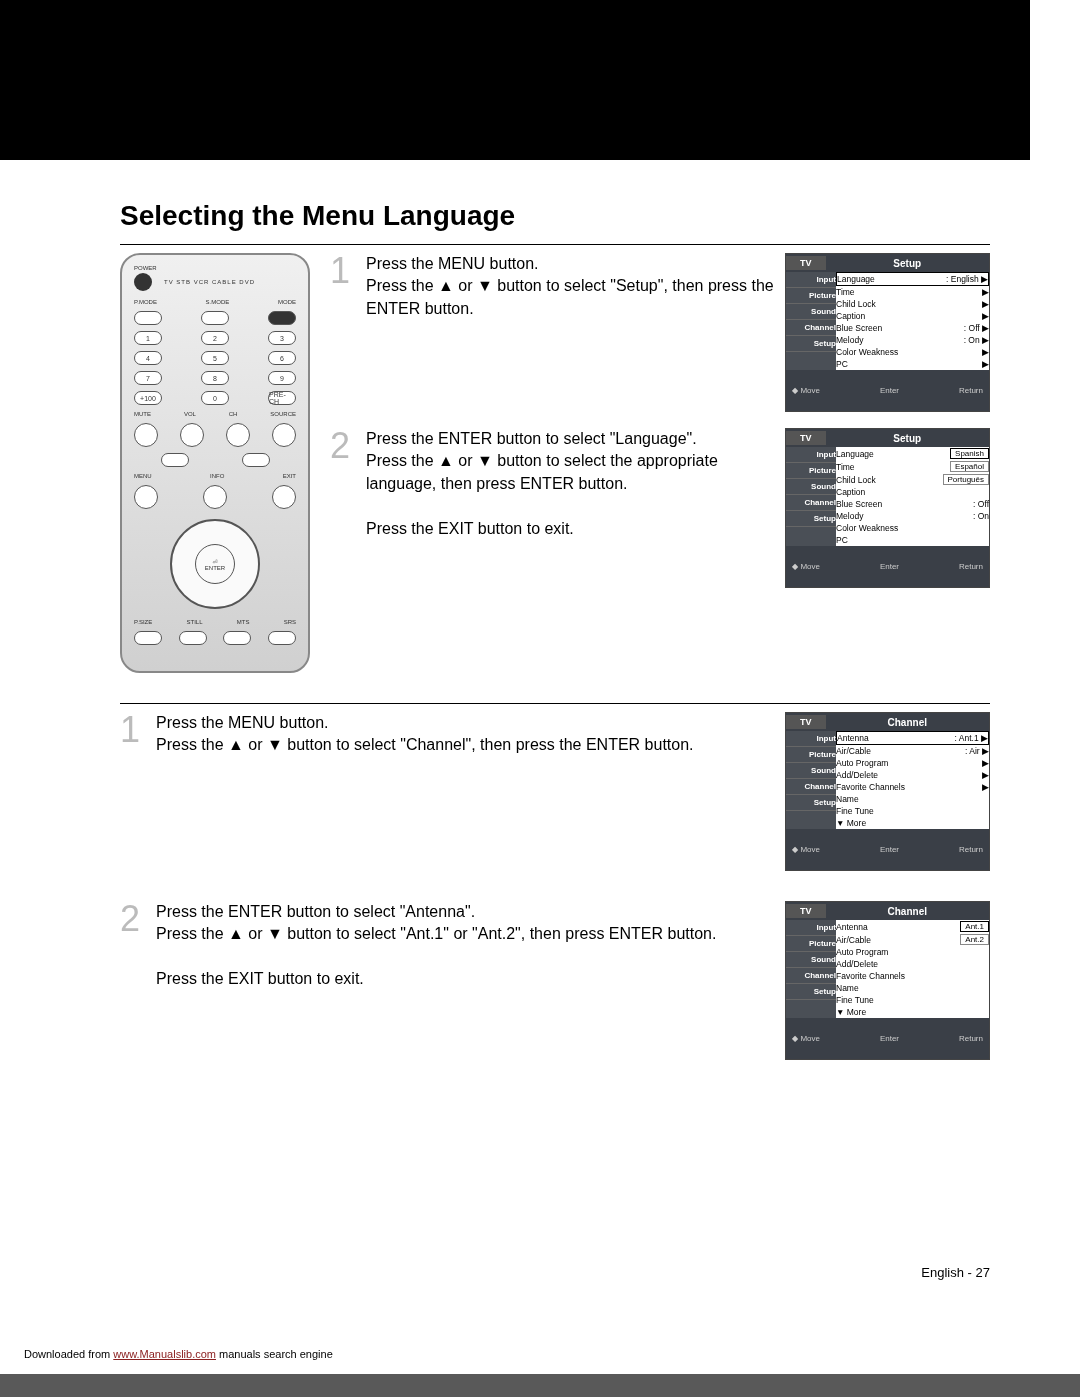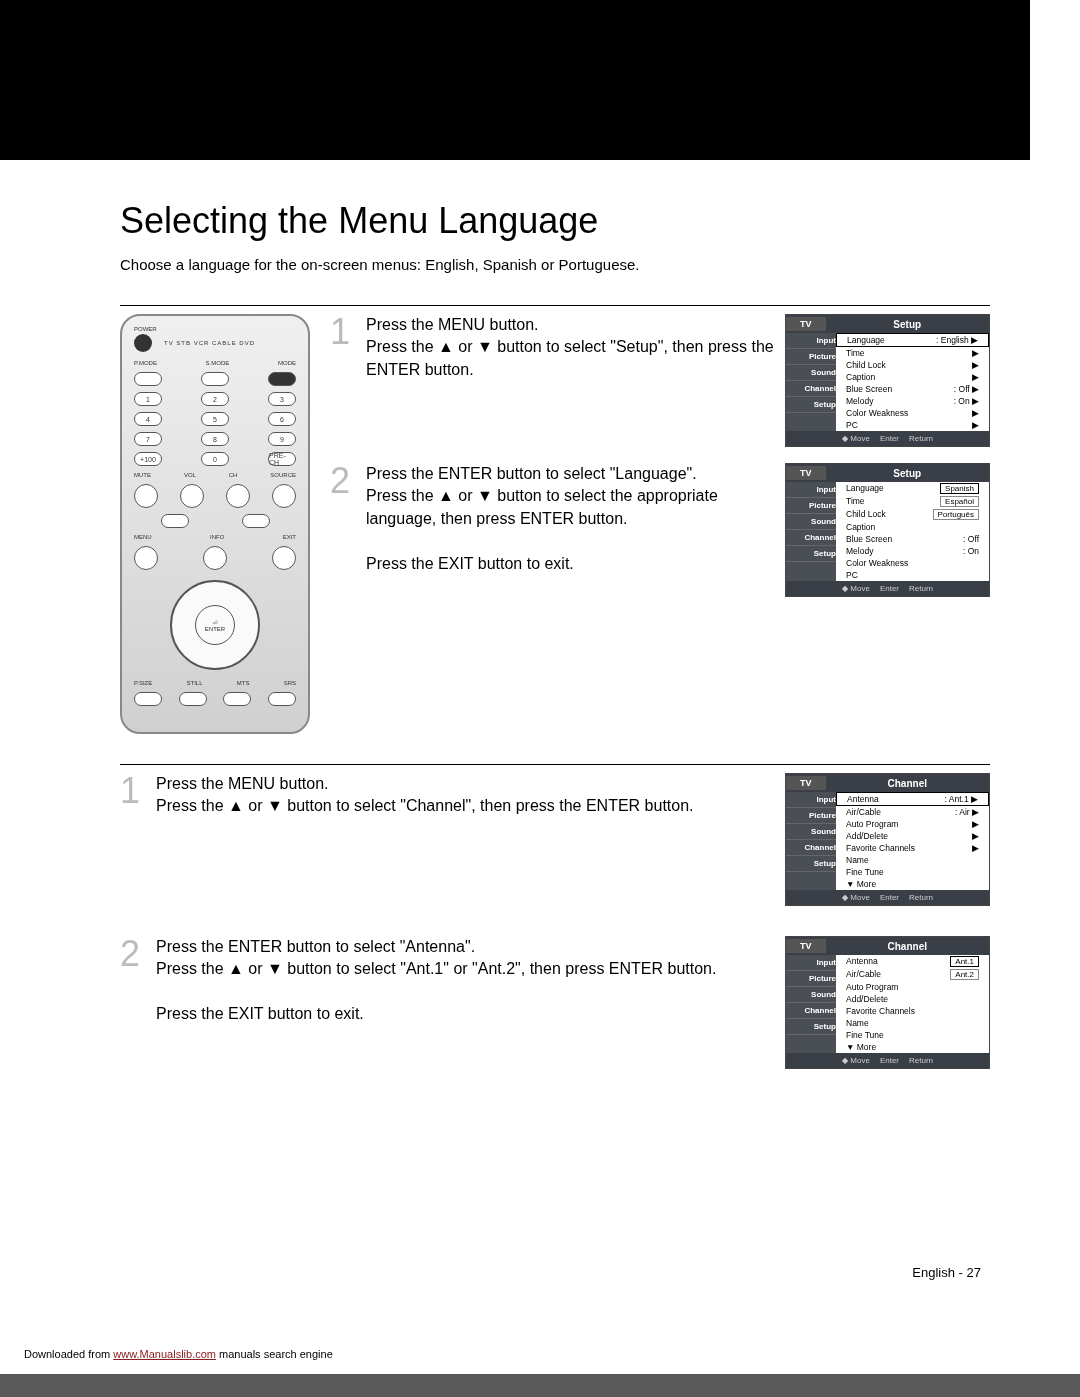--- a/index.html
+++ b/index.html
@@ -1,20 +1,20 @@
 <!DOCTYPE html>
 <html><head>
 <meta charset="utf-8">
 <style>
 *{margin:0;padding:0;box-sizing:border-box}
 body{background:#595959;font-family:Arial,Helvetica,sans-serif;width:1080px}
 .page{background:#fff;margin:0 0 0 0;padding:0 50px 30px 0;min-height:1340px;position:relative}
 .blackbar{background:#000;height:160px;margin-bottom:40px}
 .content{padding:0 40px 0 120px}
-h1{font-family:"Arial Narrow",Arial,sans-serif;font-size:36px;font-weight:400;margin-bottom:12px;font-stretch:condensed}
+h1{font-family:"Arial Narrow",Arial,sans-serif;font-size:28px;font-weight:700;margin-bottom:12px;font-stretch:condensed}
 .intro{font-size:15px;margin-bottom:30px;line-height:1.4}
 hr{border:none;border-top:1px solid #000;margin:8px 0}
 .row{display:flex;gap:20px;align-items:flex-start}
 .remote{width:190px;height:420px;background:linear-gradient(#f0f0f0,#d0d0d0);border-radius:20px;border:2px solid #888;padding:10px 12px;font-size:7px;color:#333;position:relative}
 .remote .power{width:18px;height:18px;border-radius:50%;background:#333;display:inline-block;margin-right:8px}
 .remote .lbl{font-size:6px;text-align:center}
 .remote .row-btns{display:flex;justify-content:space-between;margin:6px 0}
 .remote .pill{width:28px;height:14px;border:1px solid #555;border-radius:8px;display:inline-flex;align-items:center;justify-content:center;font-size:7px;background:#fff}
 .remote .circ{width:24px;height:24px;border:1px solid #555;border-radius:50%;background:#fff}
 .remote .big-circ{width:90px;height:90px;border:2px solid #555;border-radius:50%;margin:10px auto;position:relative;background:#fafafa}
@@ -24,41 +24,40 @@
 .num{font-size:36px;color:#bbb;font-weight:300;line-height:1;width:26px}
 .step-text{font-size:16px;line-height:1.4;flex:1}
 .osd{width:205px;border:1px solid #444;font-size:9px;background:#fff}
 .osd-hdr{display:flex;background:#3a3f47;color:#fff;height:18px;align-items:center}
 .osd-hdr .tv{background:#555;padding:2px 14px;font-weight:bold;font-size:9px}
 .osd-hdr .title{flex:1;text-align:center;font-weight:bold;font-size:10px}
 .osd-body{display:flex}
 .osd-side{width:50px;background:#4a4f56;color:#fff}
 .osd-side div{padding:3px 0;font-size:8px;border-bottom:1px solid #666;text-align:right;font-weight:bold}
 .osd-main{flex:1;background:#fff}
-.osd-main .item{display:flex;padding:1px 10px;font-size:8.5px;justify-content:space-between;align-items:flex-start}
+.osd-main .item{display:flex;padding:1px 0;font-size:8.5px;justify-content:space-between;align-items:flex-end}
 .osd-main .item.sel{border:1px solid #000}
 .osd-main .arrow{font-size:9px}
 .osd-main .opt{border:1px solid #888;padding:0 4px;font-size:8px;margin-left:30px;display:inline-block}
-.osd-foot{background:#3a3f47;color:#ccc;font-size:8px;padding:3px 6px;display:flex;justify-content:center;gap:10px}
+.osd-foot{background:#3a3f47;color:#ccc;font-size:8px;padding:16px 6px;display:flex;justify-content:space-between;gap:10px}
 .section2{margin-top:30px}
 .step-block{display:flex;gap:20px;margin-bottom:30px}
 .step-left{flex:1;display:flex;gap:10px}
-.footer{position:absolute;bottom:60px;right:99px;font-size:13px}
+.footer{position:absolute;bottom:60px;right:90px;font-size:13px}
 .dl{font-size:11px;padding:8px 0 14px 24px;background:#fff}
 .dl a{color:#8b2020;text-decoration:underline}
 </style>
 </head>
 <body>
 
 <div class="page">
   <div class="blackbar"></div>
   <div class="content">
 
     <h1>Selecting the Menu Language</h1>
-    <p class="intro">Choose a language for the on-screen menus: English, Spanish or Portuguese.</p>
     <hr>
 
     <div class="row">
 
       <div class="remote">
         <div style="display:flex;align-items:center;gap:4px">
           <div style="font-size:6px">POWER</div>
         </div>
         <div style="display:flex;align-items:center;gap:4px;margin-top:2px">
           <span class="power"></span>

